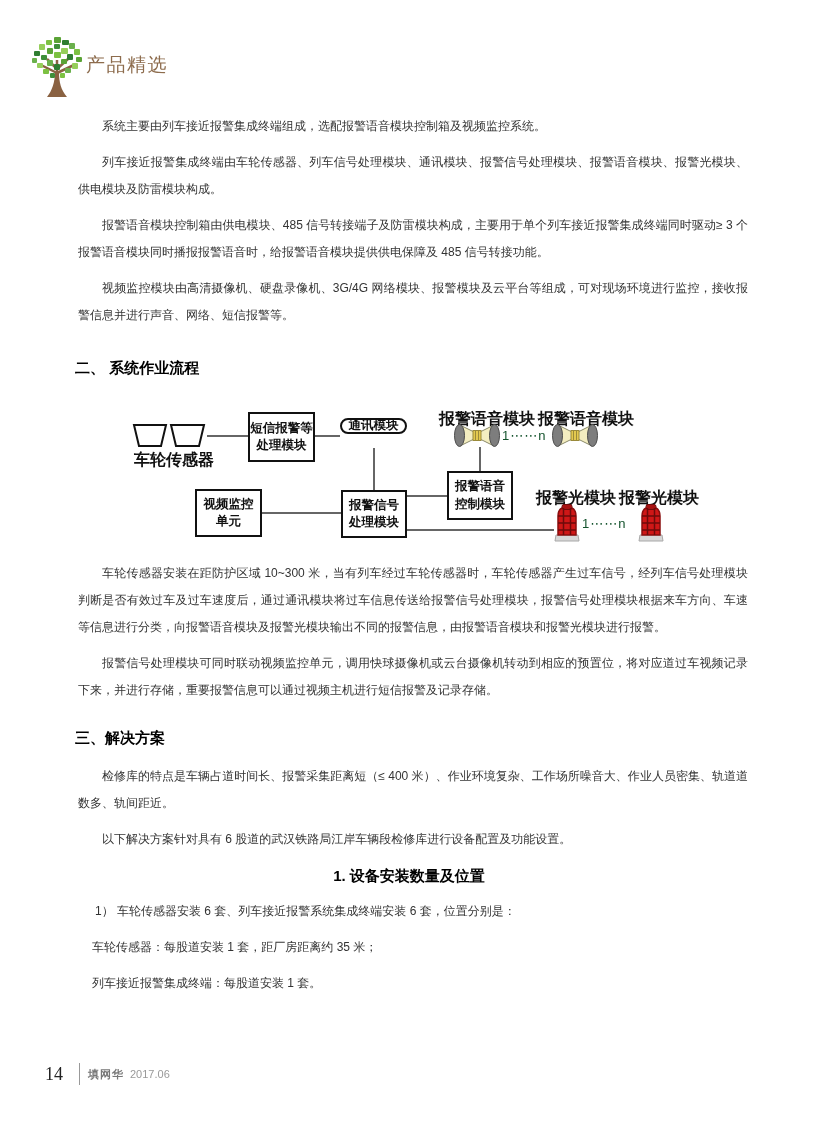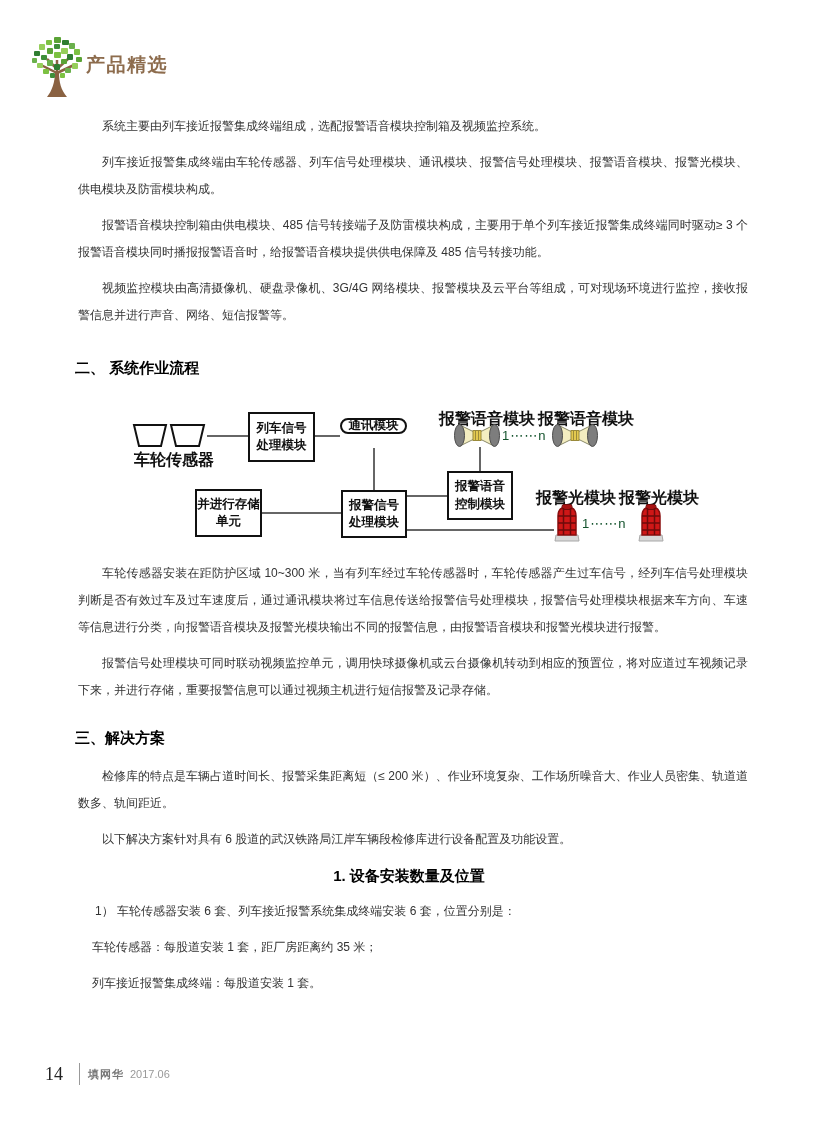--- a/index.html
+++ b/index.html
@@ -5,21 +5,21 @@
   * { box-sizing: border-box; }
   body { margin: 0; background: #ffffff; }
   .page {
     position: relative; width: 827px; height: 1123px; background: #fff;
     font-family: "Liberation Sans", "DejaVu Sans", sans-serif; overflow: hidden;
   }
   
   .header { position: absolute; top: 30px; left: 28px; width: 300px; height: 70px; }
   .logo-tree { position: absolute; left: 0; top: 2px; }
   .brand {
-    position: absolute; left: 58px; top: 22px; font-size: 19px; font-weight: bold;
+    position: absolute; left: 58px; top: 22px; font-size: 19px; font-weight: normal;
     color: #8d6c4d; letter-spacing: 1.5px;
   }
   
   .content { position: absolute; left: 78px; top: 113px; width: 670px; }
   p.body {
     font-size: 12px; line-height: 27px; color: #333; margin: 0 0 9px 0;
     text-align: justify; text-indent: 2em;
   }
   h2.sec { font-size: 15px; font-weight: bold; color: #000; margin: 29px 0 0 -3px; height: 20px; line-height: 20px; }
   h2.sec3 { margin-top: 24px; }
@@ -104,28 +104,28 @@
 
     <div class="diagram">
 
       <svg class="dicon" style="left:50px; top:25px;" width="82" height="26" viewBox="0 0 82 26">
         <polygon points="6,2 38,2 33,23 11,23" fill="#fff" stroke="#111" stroke-width="2"></polygon>
         <polygon points="43,2 76,2 71,23 48,23" fill="#fff" stroke="#111" stroke-width="2"></polygon>
       </svg>
       <div class="dlabel" style="left:56px; top:52px;">车轮传感器</div>
 
       <div class="dbox" style="left:170px; top:14px; width:67px; height:50px;">
-        <span>列车信号</span>
+        <span>短信报警等</span>
         <span>处理模块</span>
       </div>
       <div class="dbox" style="left:262px; top:20px; width:67px; height:16px;border-radius:12px;">
         <span>通讯模块</span>
       </div>
       <div class="dbox" style="left:117px; top:91px; width:67px; height:48px;">
-        <span>并进行存储</span>
+        <span>视频监控</span>
         <span>单元</span>
       </div>
       <div class="dbox" style="left:263px; top:92px; width:66px; height:48px;text-align:center;">
         <span>报警信号</span>
         <span>处理模块</span>
       </div>
       <div class="dbox" style="left:369px; top:73px; width:66px; height:49px;">
         <span>报警语音</span>
         <span>控制模块</span>
       </div>
@@ -182,21 +182,21 @@
         <line x1="4" y1="26" x2="22" y2="26" stroke="#6d0b0b" stroke-width="1.5"></line>
         <line x1="9.5" y1="4" x2="9.5" y2="31" stroke="#6d0b0b" stroke-width="1.5"></line>
         <line x1="16.5" y1="4" x2="16.5" y2="31" stroke="#6d0b0b" stroke-width="1.5"></line>
       </svg>
     </div>
 
     <p class="body after-diagram">车轮传感器安装在距防护区域 10~300 米，当有列车经过车轮传感器时，车轮传感器产生过车信号，经列车信号处理模块判断是否有效过车及过车速度后，通过通讯模块将过车信息传送给报警信号处理模块，报警信号处理模块根据来车方向、车速等信息进行分类，向报警语音模块及报警光模块输出不同的报警信息，由报警语音模块和报警光模块进行报警。</p>
     <p class="body">报警信号处理模块可同时联动视频监控单元，调用快球摄像机或云台摄像机转动到相应的预置位，将对应道过车视频记录下来，并进行存储，重要报警信息可以通过视频主机进行短信报警及记录存储。</p>
 
     <h2 class="sec sec3">三、解决方案</h2>
-    <p class="body p7">检修库的特点是车辆占道时间长、报警采集距离短（≤ 200 米）、作业环境复杂、工作场所噪音大、作业人员密集、轨道道数多、轨间距近。</p>
+    <p class="body p7">检修库的特点是车辆占道时间长、报警采集距离短（≤ 400 米）、作业环境复杂、工作场所噪音大、作业人员密集、轨道道数多、轨间距近。</p>
     <p class="body p8">以下解决方案针对具有 6 股道的武汉铁路局江岸车辆段检修库进行设备配置及功能设置。</p>
 
     <h3 class="sub">1. 设备安装数量及位置</h3>
     <p class="body list1">1）  车轮传感器安装 6 套、列车接近报警系统集成终端安装 6 套，位置分别是：</p>
     <p class="body list2">车轮传感器：每股道安装 1 套，距厂房距离约 35 米；</p>
     <p class="body list2">列车接近报警集成终端：每股道安装 1 套。</p>
   </div>
 
   <div class="footer">
     <span class="page-num">14</span>

